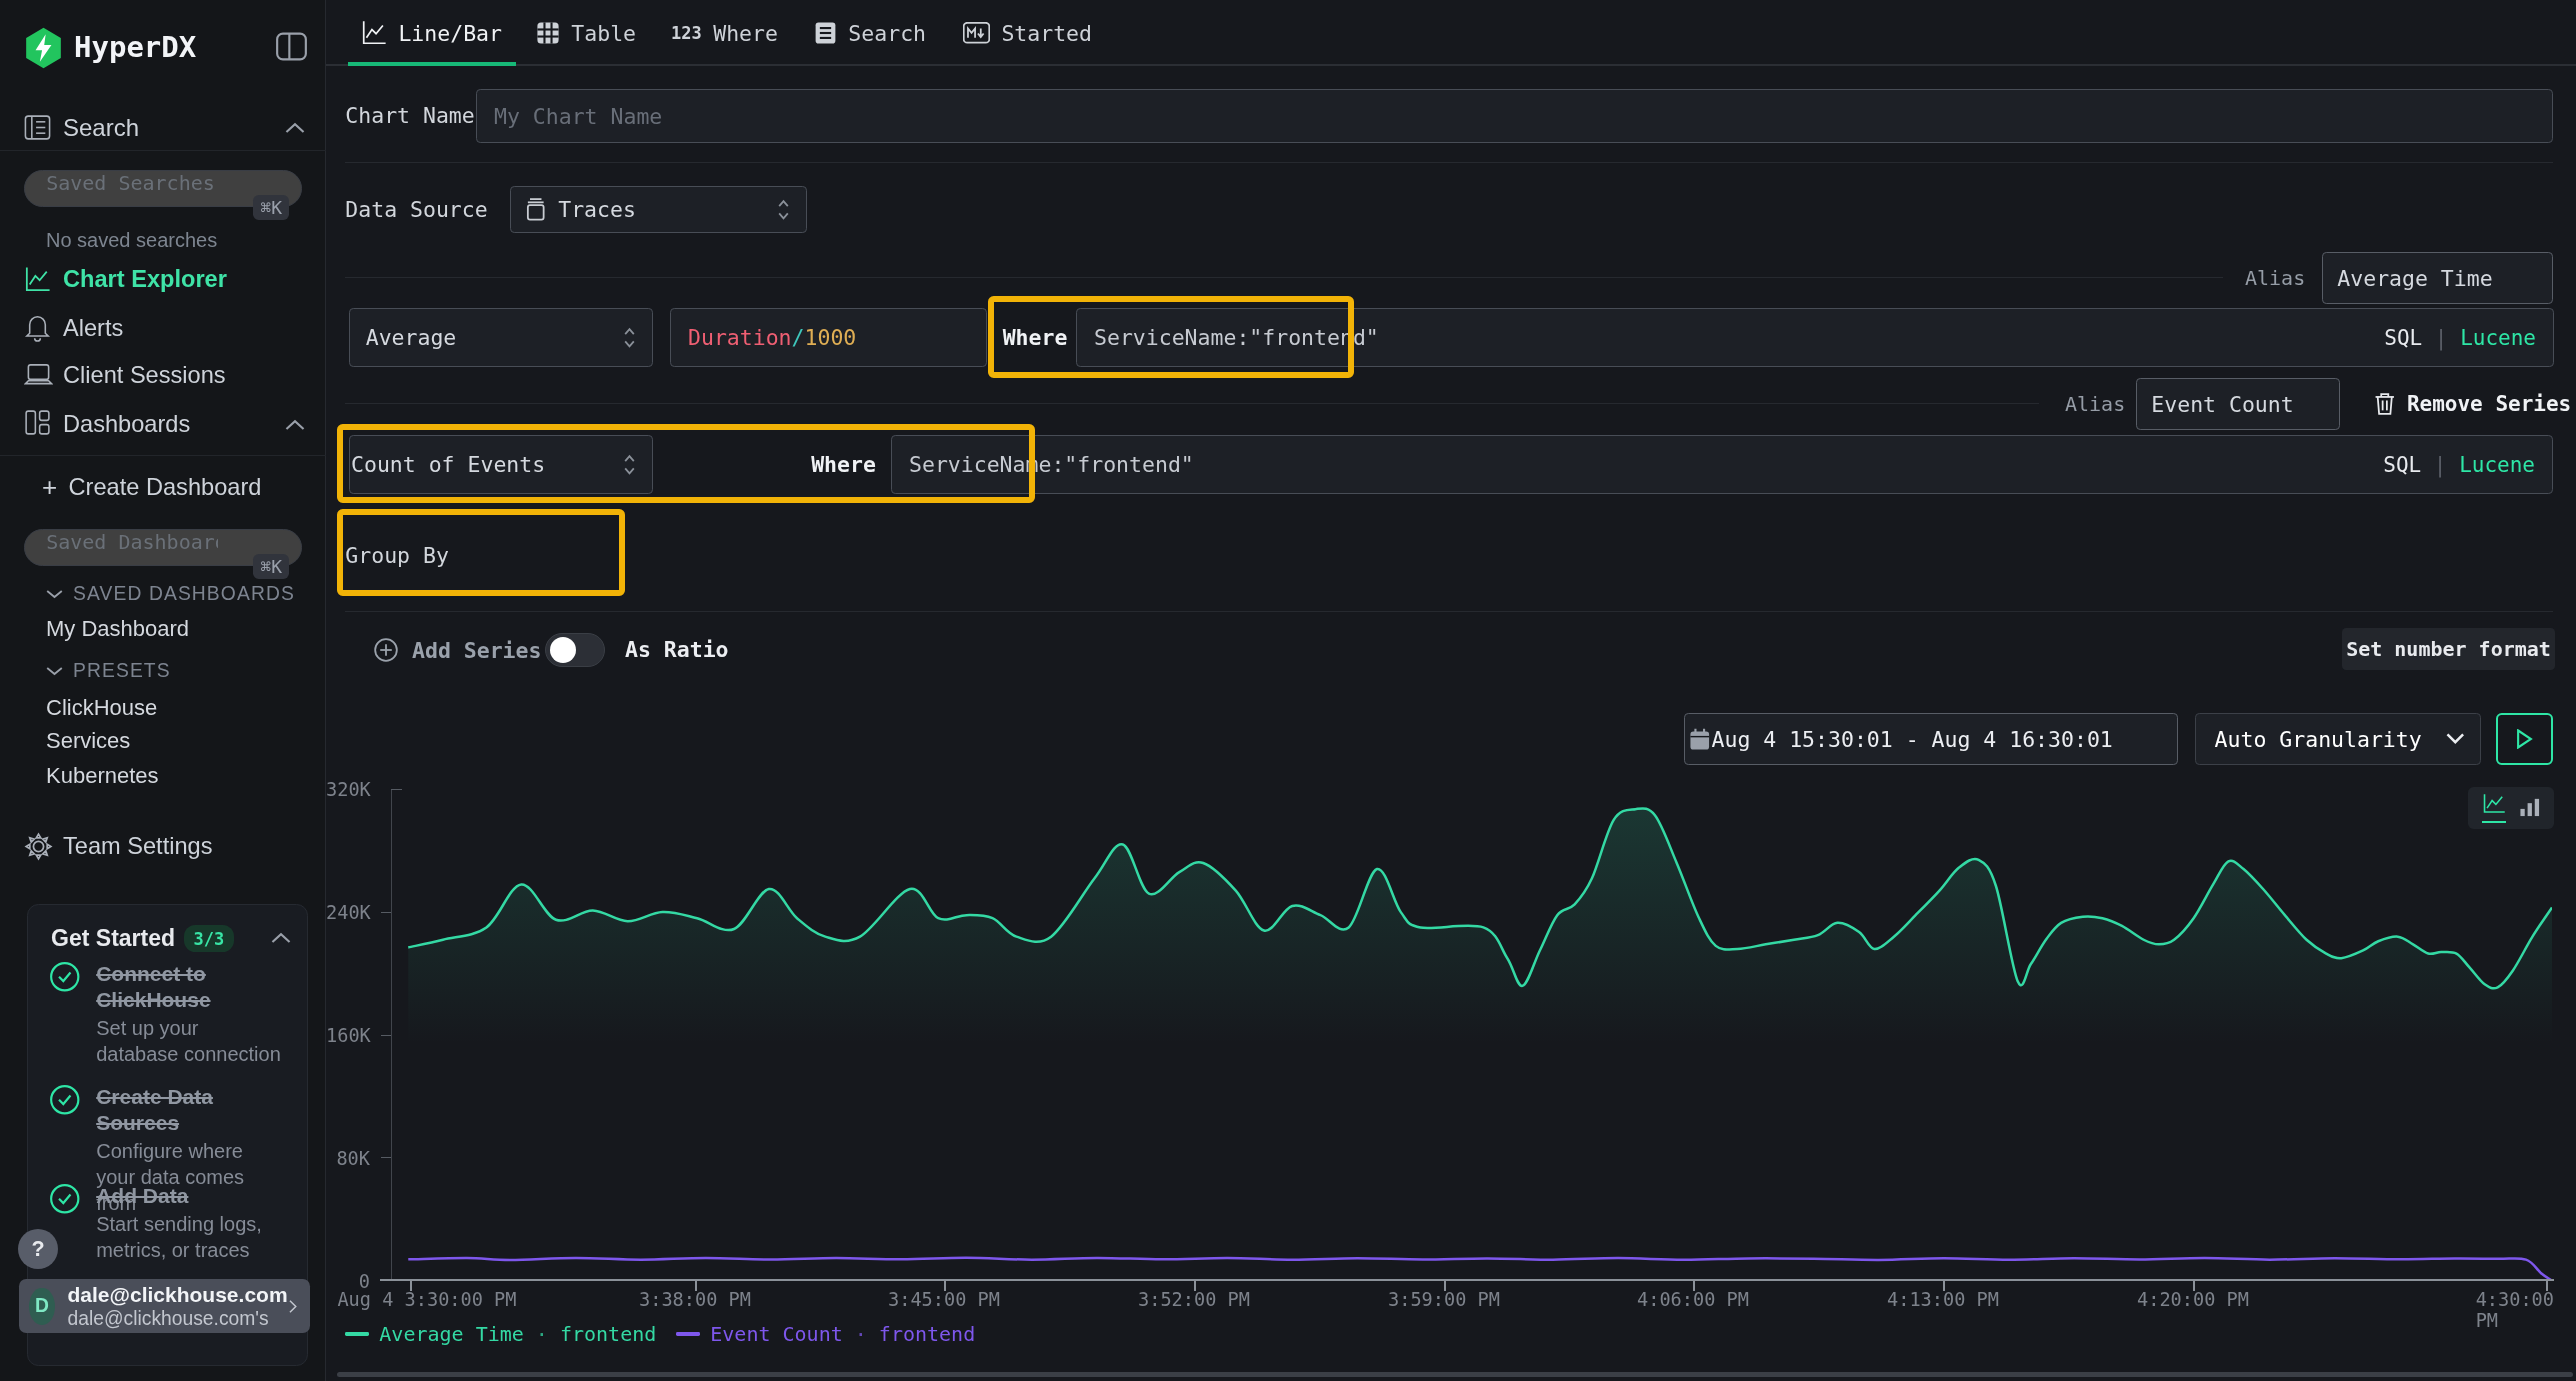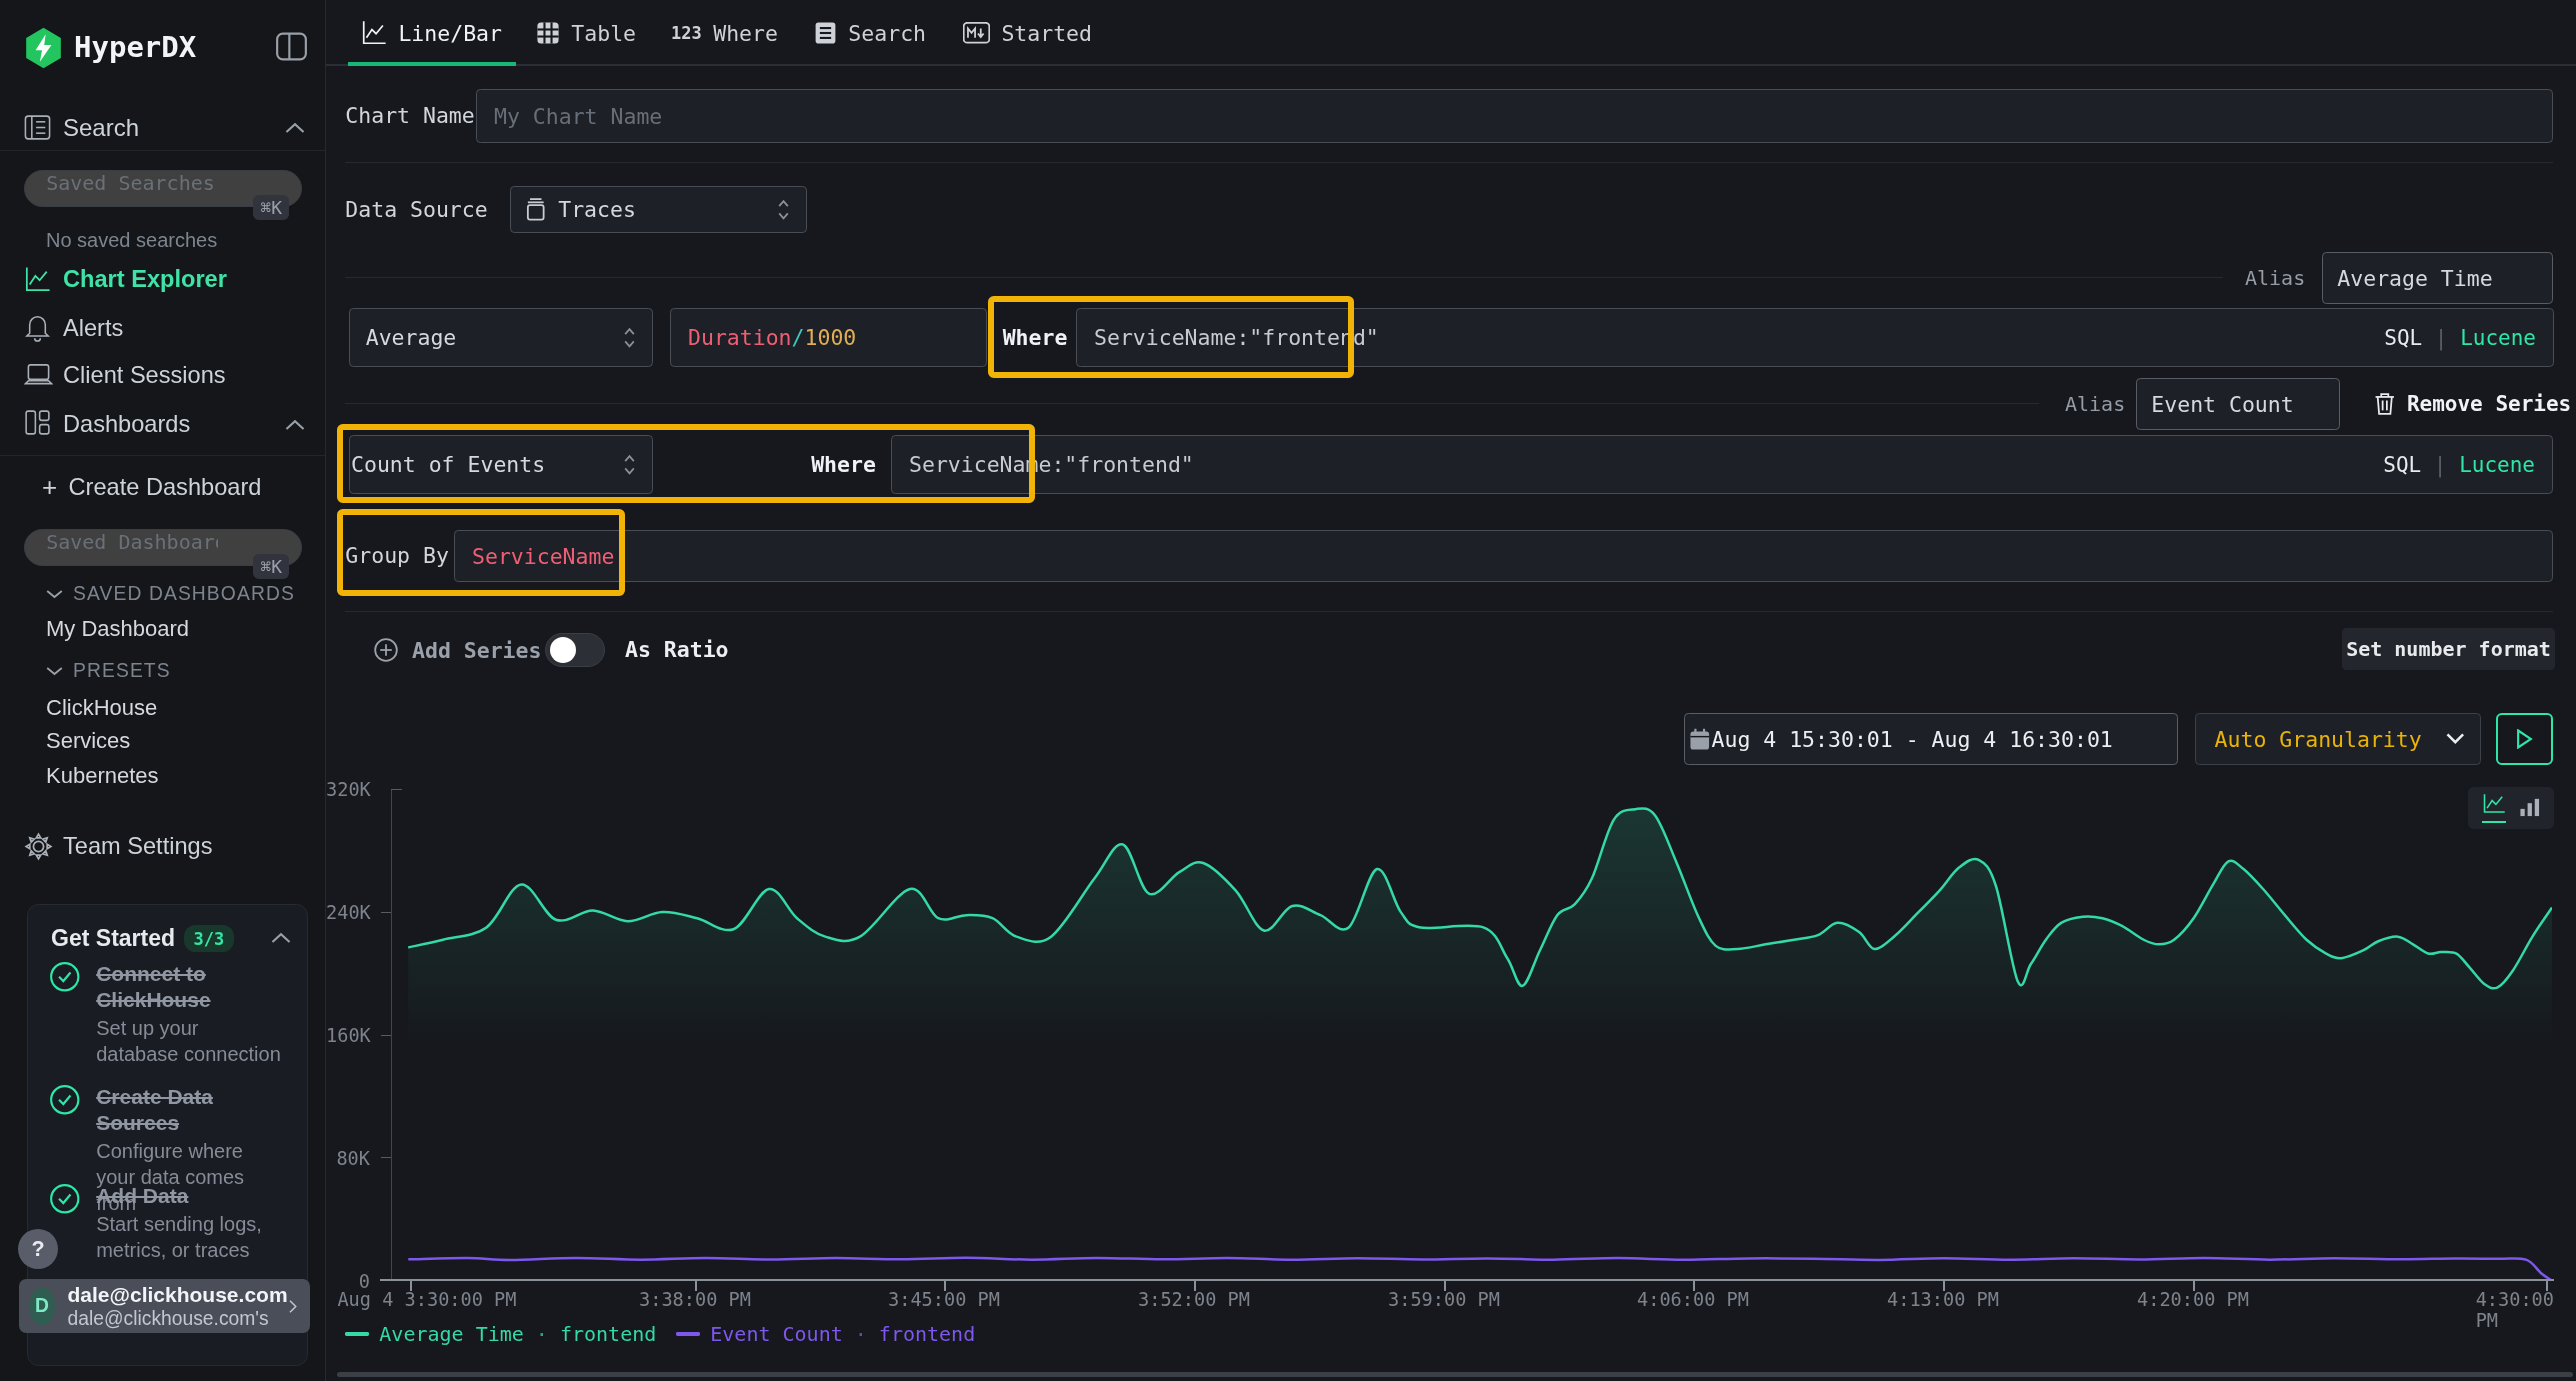--- a/index.html
+++ b/index.html
@@ -382,23 +382,20 @@
   </div>
   <div class="abs" style="left:478px; top:435px; width:79px; height:59px; line-height:59px; text-align:center;
        font-size:21.5px; font-weight:bold; color:#f0f2f5;">Where</div>
   <div class="box" style="left:565px; top:435px; width:1662px; height:59px; padding-left:17px; color:#c6cad1;">
     <span>ServiceName:"frontend"</span>
     <span class="sql-lucene"><span class="sql">SQL</span><span class="bar"> </span><span class="bar">|</span><span class="bar"> </span><span class="lucene">Lucene</span></span>
   </div>
   <div class="ybox" style="left:10.7px; top:424px; width:698px; height:79px;"></div>
 
   <div class="form-label" style="left:19.3px; top:530px; line-height:52px;">Group By</div>
-  <div class="box" style="left:128px; top:530px; width:2099px; height:52px; padding-left:17px;">
-    <span style="color:#ef5f73;">ServiceName</span>
-  </div>
   <div class="ybox" style="left:10.7px; top:509px; width:288px; height:87px;"></div>
   <div class="divline" style="left:19.3px; top:611px; width:2208px;"></div>
 
   <div class="abs" style="left:47px; top:630px; height:40px; display:flex; align-items:center; gap:13px;">
     <svg width="26" height="26" viewBox="0 0 36 36">
       <circle cx="18" cy="18" r="15" fill="none" stroke="#9aa1ab" stroke-width="2.5"></circle>
       <line x1="18" y1="10" x2="18" y2="26" stroke="#9aa1ab" stroke-width="2.5"></line>
       <line x1="10" y1="18" x2="26" y2="18" stroke="#9aa1ab" stroke-width="2.5"></line>
     </svg>
     <span style="font-size:21.5px; font-weight:bold; color:#9aa1ab;">Add Series</span>
@@ -412,21 +409,21 @@
   <div class="box" style="left:1358px; top:713px; width:494px; height:52px; border-color:#585d66; padding-left:4px; gap:1px;">
     <svg width="21.5" height="23" viewBox="0 0 30 32">
       <rect x="2" y="5" width="26" height="25" rx="4" fill="#9aa0aa"></rect>
       <line x1="9" y1="1" x2="9" y2="8" stroke="#9aa0aa" stroke-width="3"></line>
       <line x1="21" y1="1" x2="21" y2="8" stroke="#9aa0aa" stroke-width="3"></line>
       <line x1="2" y1="12" x2="28" y2="12" stroke="#16181d" stroke-width="2"></line>
     </svg>
     <span style="color:#eceef2;">Aug 4 15:30:01 - Aug 4 16:30:01</span>
   </div>
   <div class="box dim" style="left:1869px; top:713px; width:286px; height:52px; padding-left:18.6px;">
-    <span style="color:#eab308;">Auto Granularity</span>
+    <span style="color:#ffffff;">Auto Granularity</span>
     <svg class="updown" width="18.6" height="11.4" viewBox="0 0 26 16">
       <polyline points="2,2 13,13 24,2" fill="none" stroke="#eceef2" stroke-width="3.5"></polyline>
     </svg>
   </div>
   <div class="abs" style="left:2170px; top:713px; width:57px; height:52px; border:2.1px solid #2ee6a6; border-radius:5.7px;
        display:flex; align-items:center; justify-content:center;">
     <svg width="17" height="20" viewBox="0 0 24 28">
       <polygon points="3,2 21,14 3,26" fill="none" stroke="#2ee6a6" stroke-width="3"></polygon>
     </svg>
   </div>

